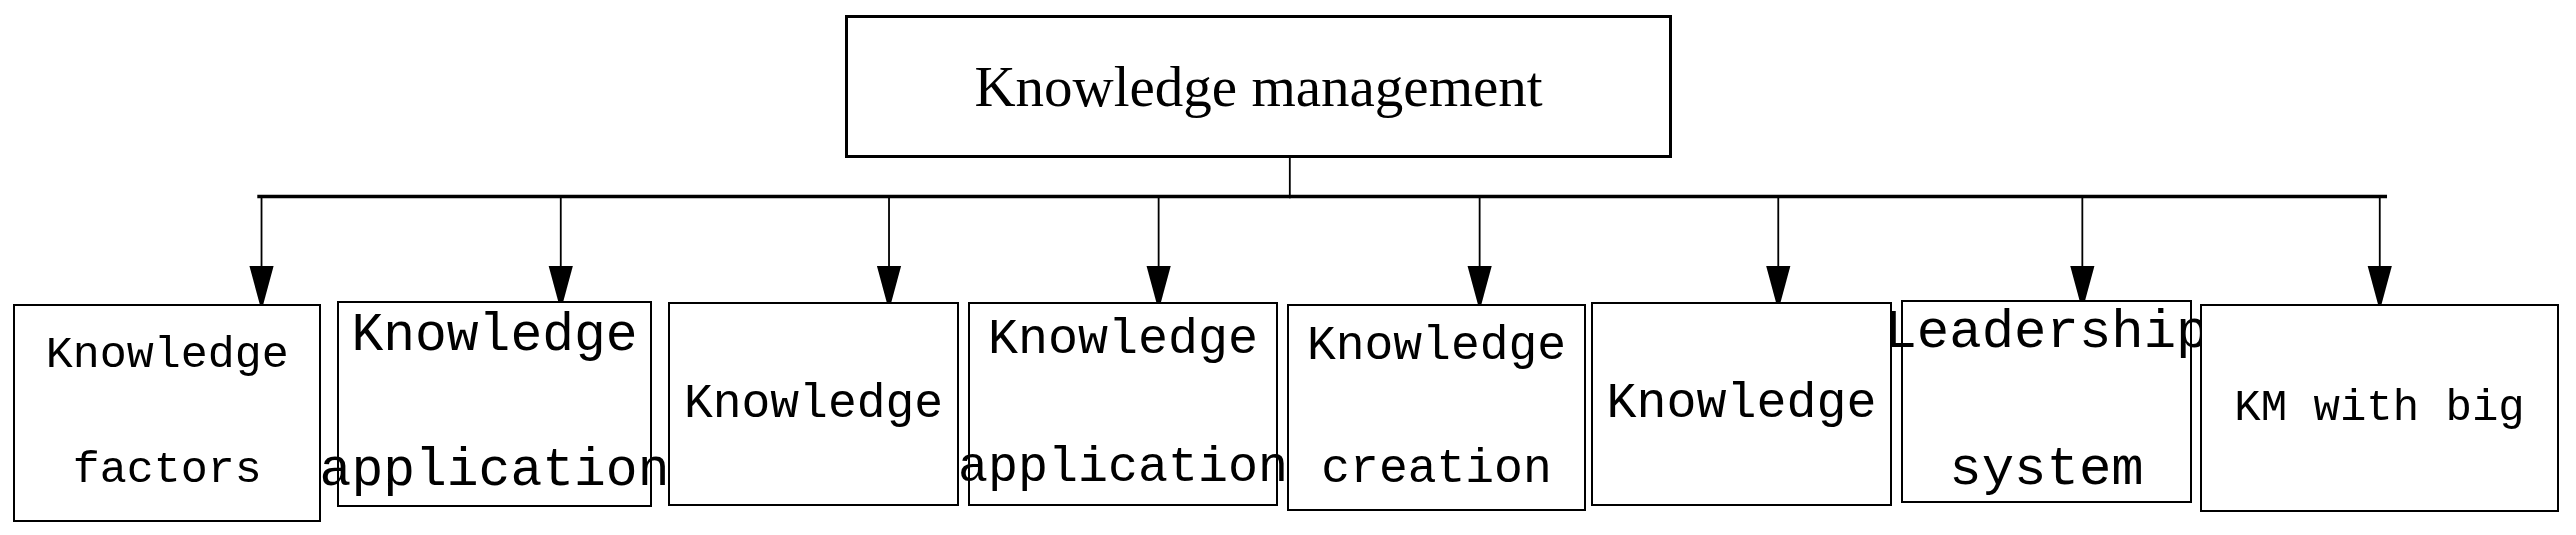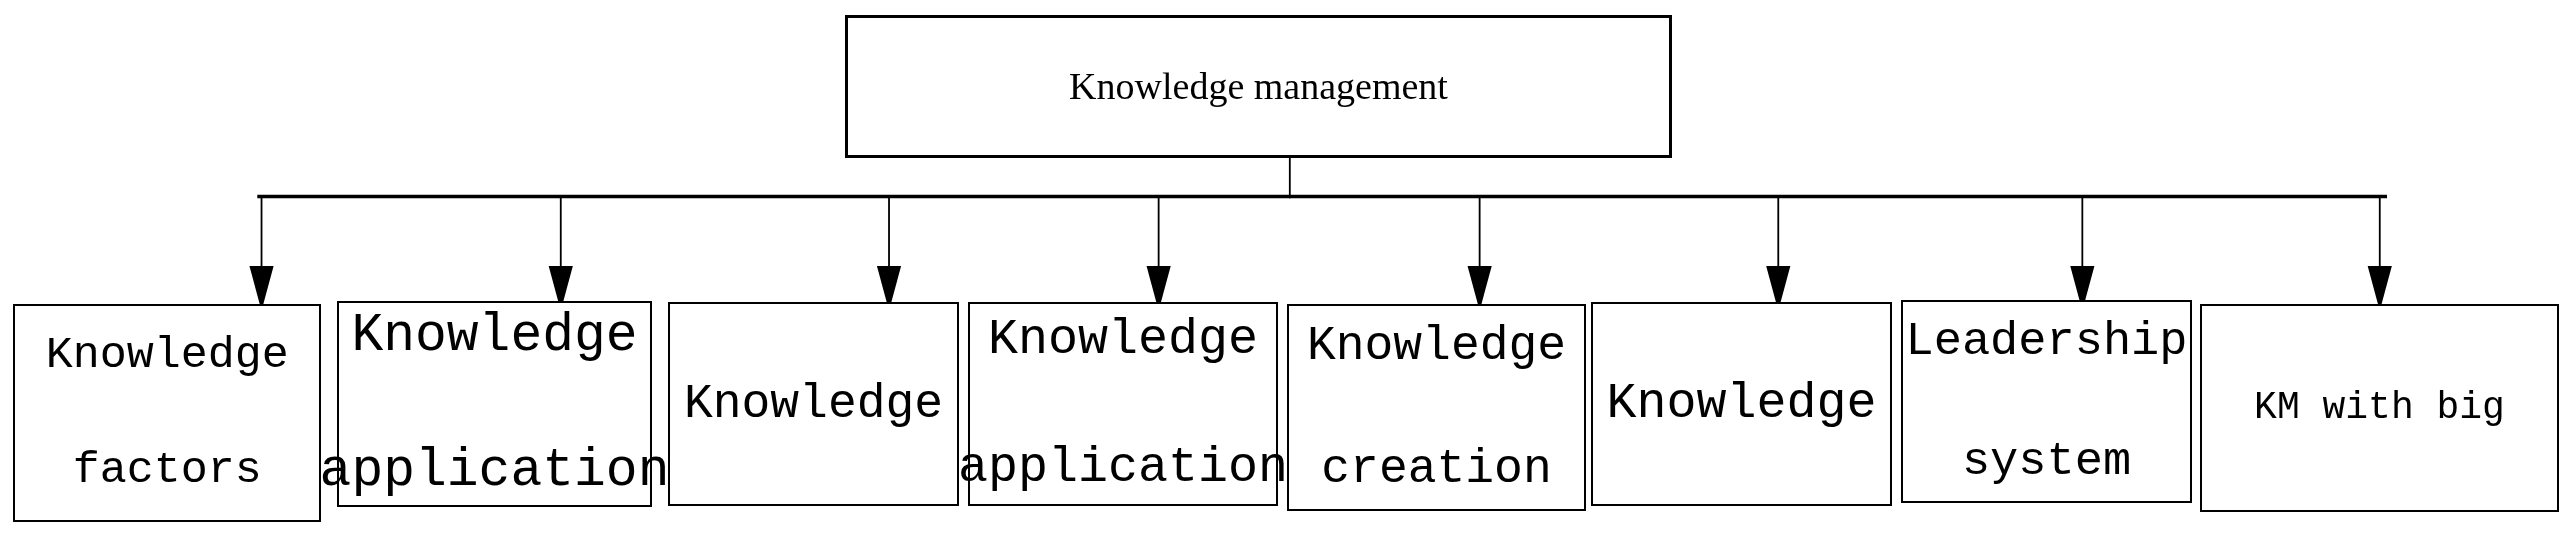--- a/index.html
+++ b/index.html
@@ -25,31 +25,31 @@
     display: flex;
     flex-direction: column;
     align-items: center;
     justify-content: center;
     text-align: center;
     line-height: 1;
   }
   .root {
     left: 845px; top: 14.5px; width: 827px; height: 143px;
     border-width: 3px;
-    font-size: 38px;
+    font-size: 57px;
   }
   .child { gap: 1.55em; font-size: 48px; font-family: Liberation Mono, monospace; }
   .c1 { left: 13.3px;   top: 304px; width: 308px; height: 218px; font-size: 45px; }
   .c2 { left: 337px;  top: 301px; width: 315px; height: 206px; font-size: 53px; }
   .c3 { left: 668px; top: 302px; width: 291px; height: 204px; font-size: 48px; }
   .c4 { left: 968px; top: 302px; width: 310px; height: 204px; font-size: 50px; }
   .c5 { left: 1287px; top: 304px; width: 299px; height: 207px; font-size: 48px; }
   .c6 { left: 1591px; top: 302px; width: 301px; height: 204px; font-size: 50px; }
-  .c7 { left: 1901px; top: 300px; width: 291px; height: 203px; font-size: 47px; }
-  .c8 { left: 2200px; top: 304px; width: 359px; height: 208px; font-size: 38px; }
+  .c7 { left: 1901px; top: 300px; width: 291px; height: 203px; font-size: 54px; }
+  .c8 { left: 2200px; top: 304px; width: 359px; height: 208px; font-size: 44px; }
   .label { display: block; }
 </style>
 </head>
 <body>
 
 <div class="canvas">
 
   <svg class="connectors" viewBox="0 0 4260 885">
 
     <line x1="2133" y1="258" x2="2133" y2="328" stroke="#000000" stroke-width="3"></line>

